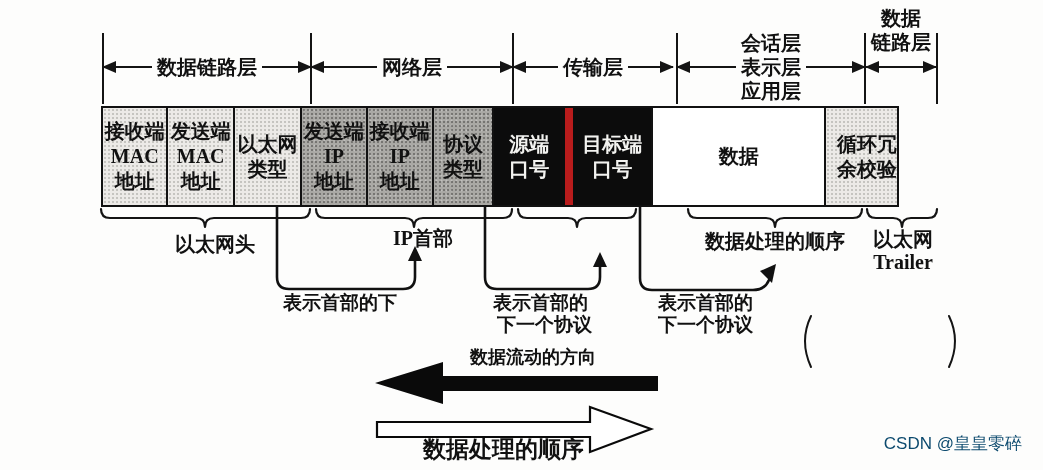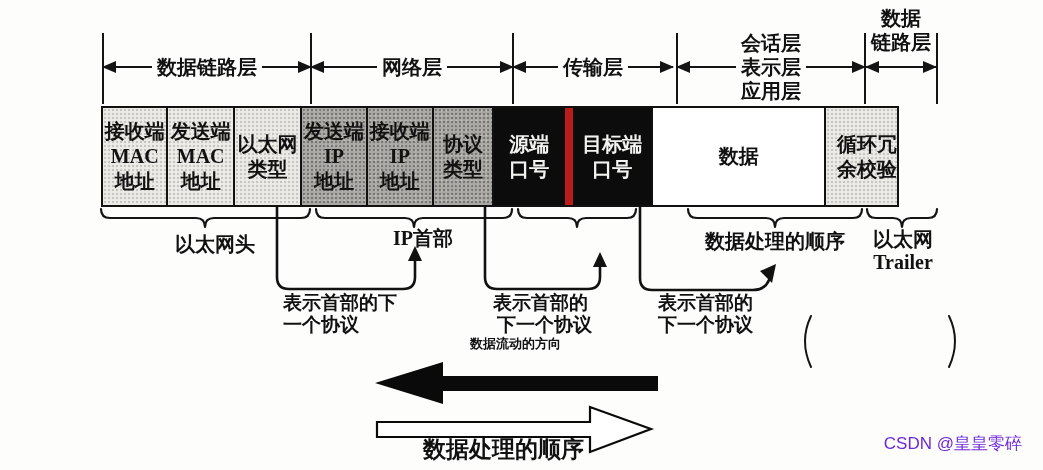--- a/index.html
+++ b/index.html
@@ -34,21 +34,21 @@
   .f-white{background:#ffffff;}
   .gap-r{border-right:8px solid #b91c1c;text-align:center;}
 
   
   .lbl{position:absolute;font-weight:bold;font-size:20px;line-height:23px;white-space:nowrap;}
   .ctr{text-align:center;}
   .np{font-size:19px;line-height:22px;font-family:Liberation Mono, monospace;}
   .note{font-size:19px;line-height:21px;text-align:center;}
   .wm{position:absolute;left:852px;top:432px;width:170px;text-align:right;
       font-family:"Liberation Sans","DejaVu Sans",sans-serif;font-weight:normal;
-      font-size:17px;color:#6d28d9;}
+      font-size:17px;color:#0c4a6e;}
 </style>
 </head>
 <body>
 
 <div class="canvas">
 
   <svg class="overlay" width="1043" height="470" viewBox="0 0 1043 470">
     <g fill="none" stroke="#141414" stroke-width="2.2" stroke-linejoin="round" stroke-linecap="round">
       <path d="M101,209 Q101,218 110,218 H196 Q205,218 205,227 Q205,218 214,218 H301 Q310,218 310,209"></path>
       <path d="M316,209 Q316,218 325,218 H405 Q414,218 414,227 Q414,218 423,218 H503 Q512,218 512,209"></path>
@@ -164,29 +164,28 @@
   <div class="lbl ctr" style="left:140px;top:233px;width:150px">以太网头</div>
   <div class="lbl ctr" style="left:363px;top:227px;width:120px">IP首部</div>
   <div class="lbl ctr" style="left:685px;top:230px;width:180px">数据处理的顺序</div>
   <div class="lbl ctr" style="left:863px;top:228px;width:80px">
     <div>以太网</div>
     <div>Trailer</div>
   </div>
 
   <div class="lbl np" style="left:283px;top:293px">
     <div>表示首部的下</div>
-    <div>一个协议</div>
   </div>
   <div class="lbl np" style="left:493px;top:293px">
     <div>表示首部的</div>
     <div style="padding-left:4px">下一个协议</div>
   </div>
   <div class="lbl np" style="left:658px;top:293px">
     <div>表示首部的</div>
     <div>下一个协议</div>
   </div>
 
 
-  <div class="lbl" style="left:470px;top:332px;font-size:13px">数据流动的方向</div>
+  <div class="lbl" style="left:470px;top:346px;font-size:18px">数据流动的方向</div>
   <div class="lbl" style="left:423px;top:438px;font-size:23px">数据处理的顺序</div>
 
   <div class="wm">CSDN @皇皇零碎</div>
 </div>
 
 </body></html>

